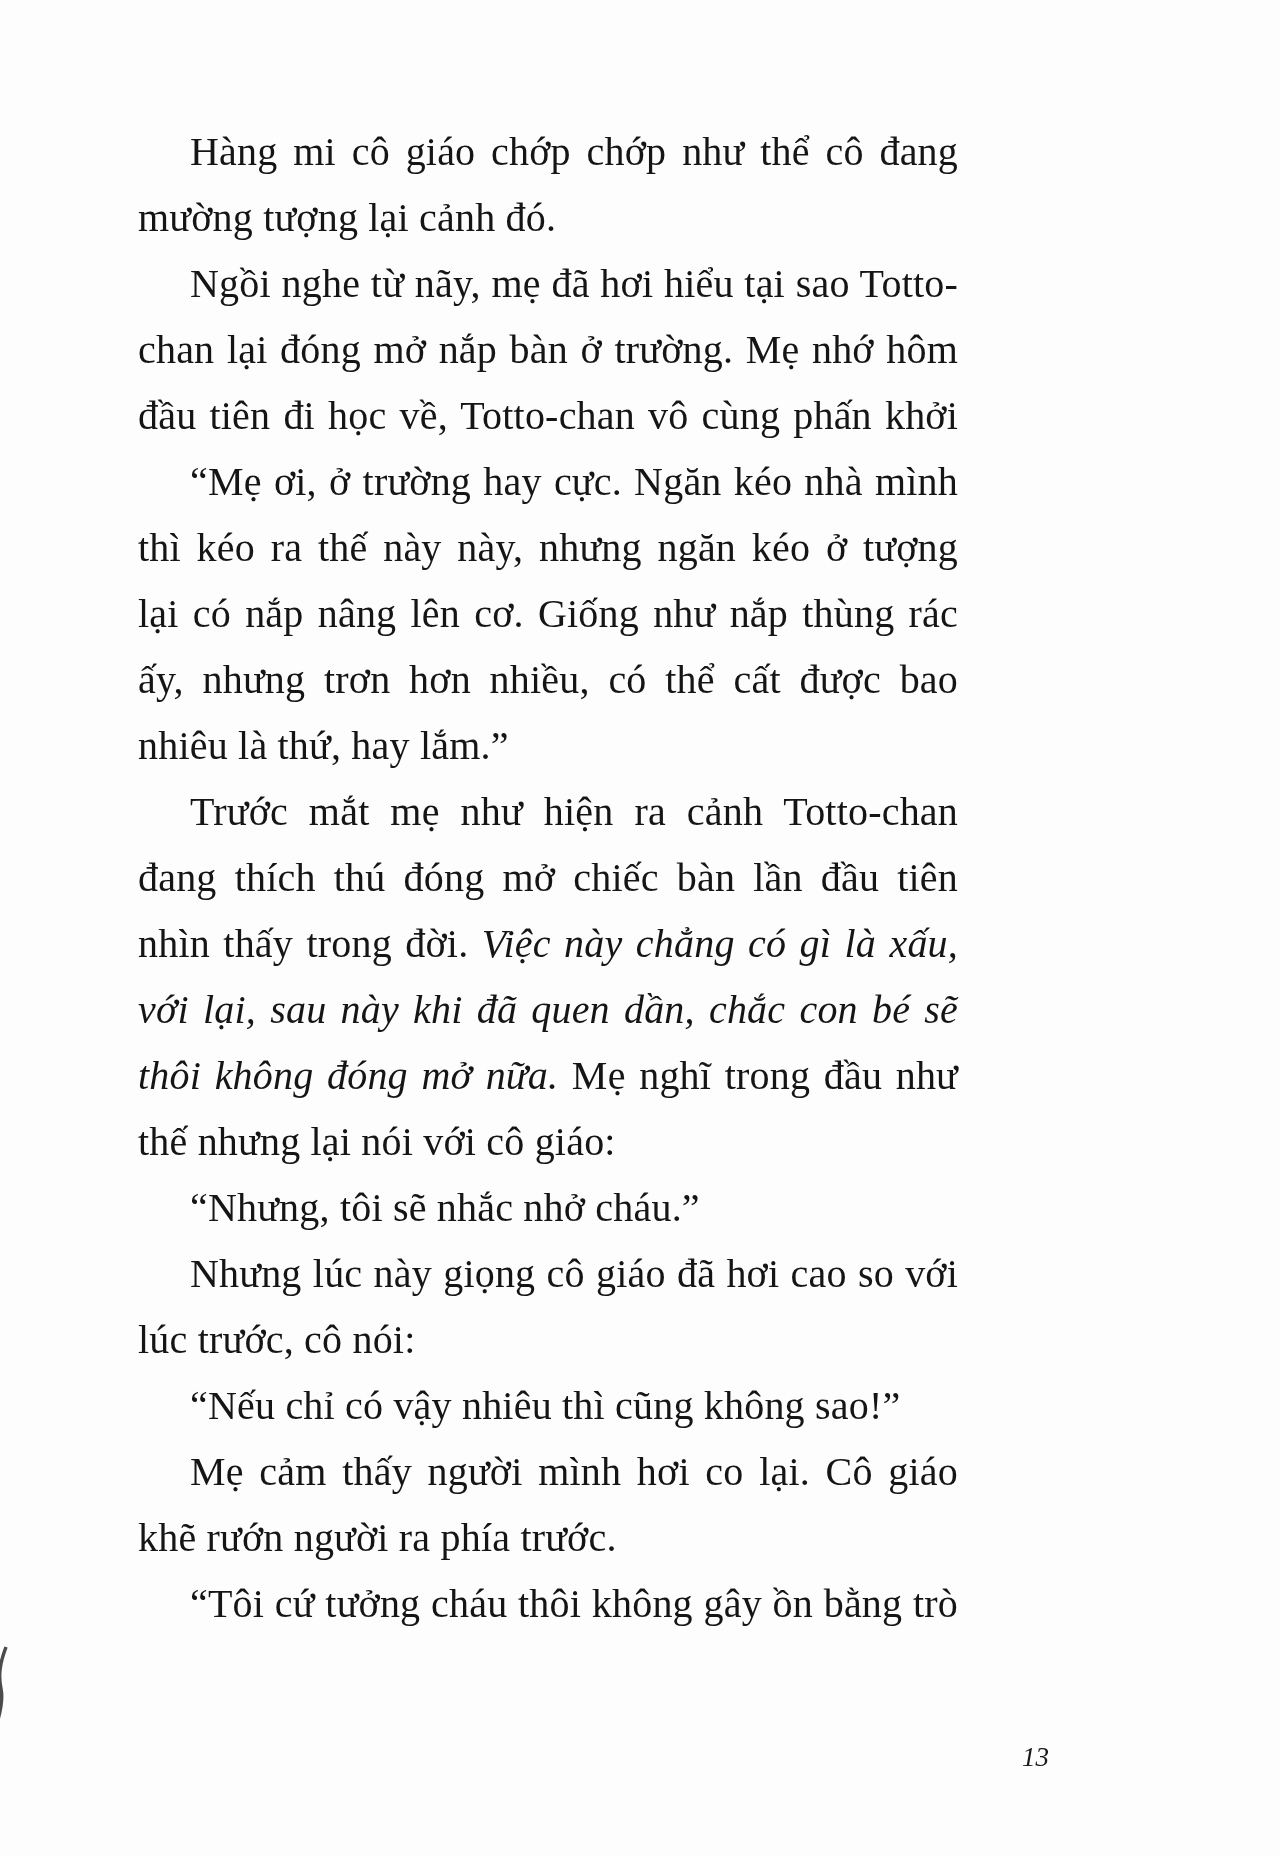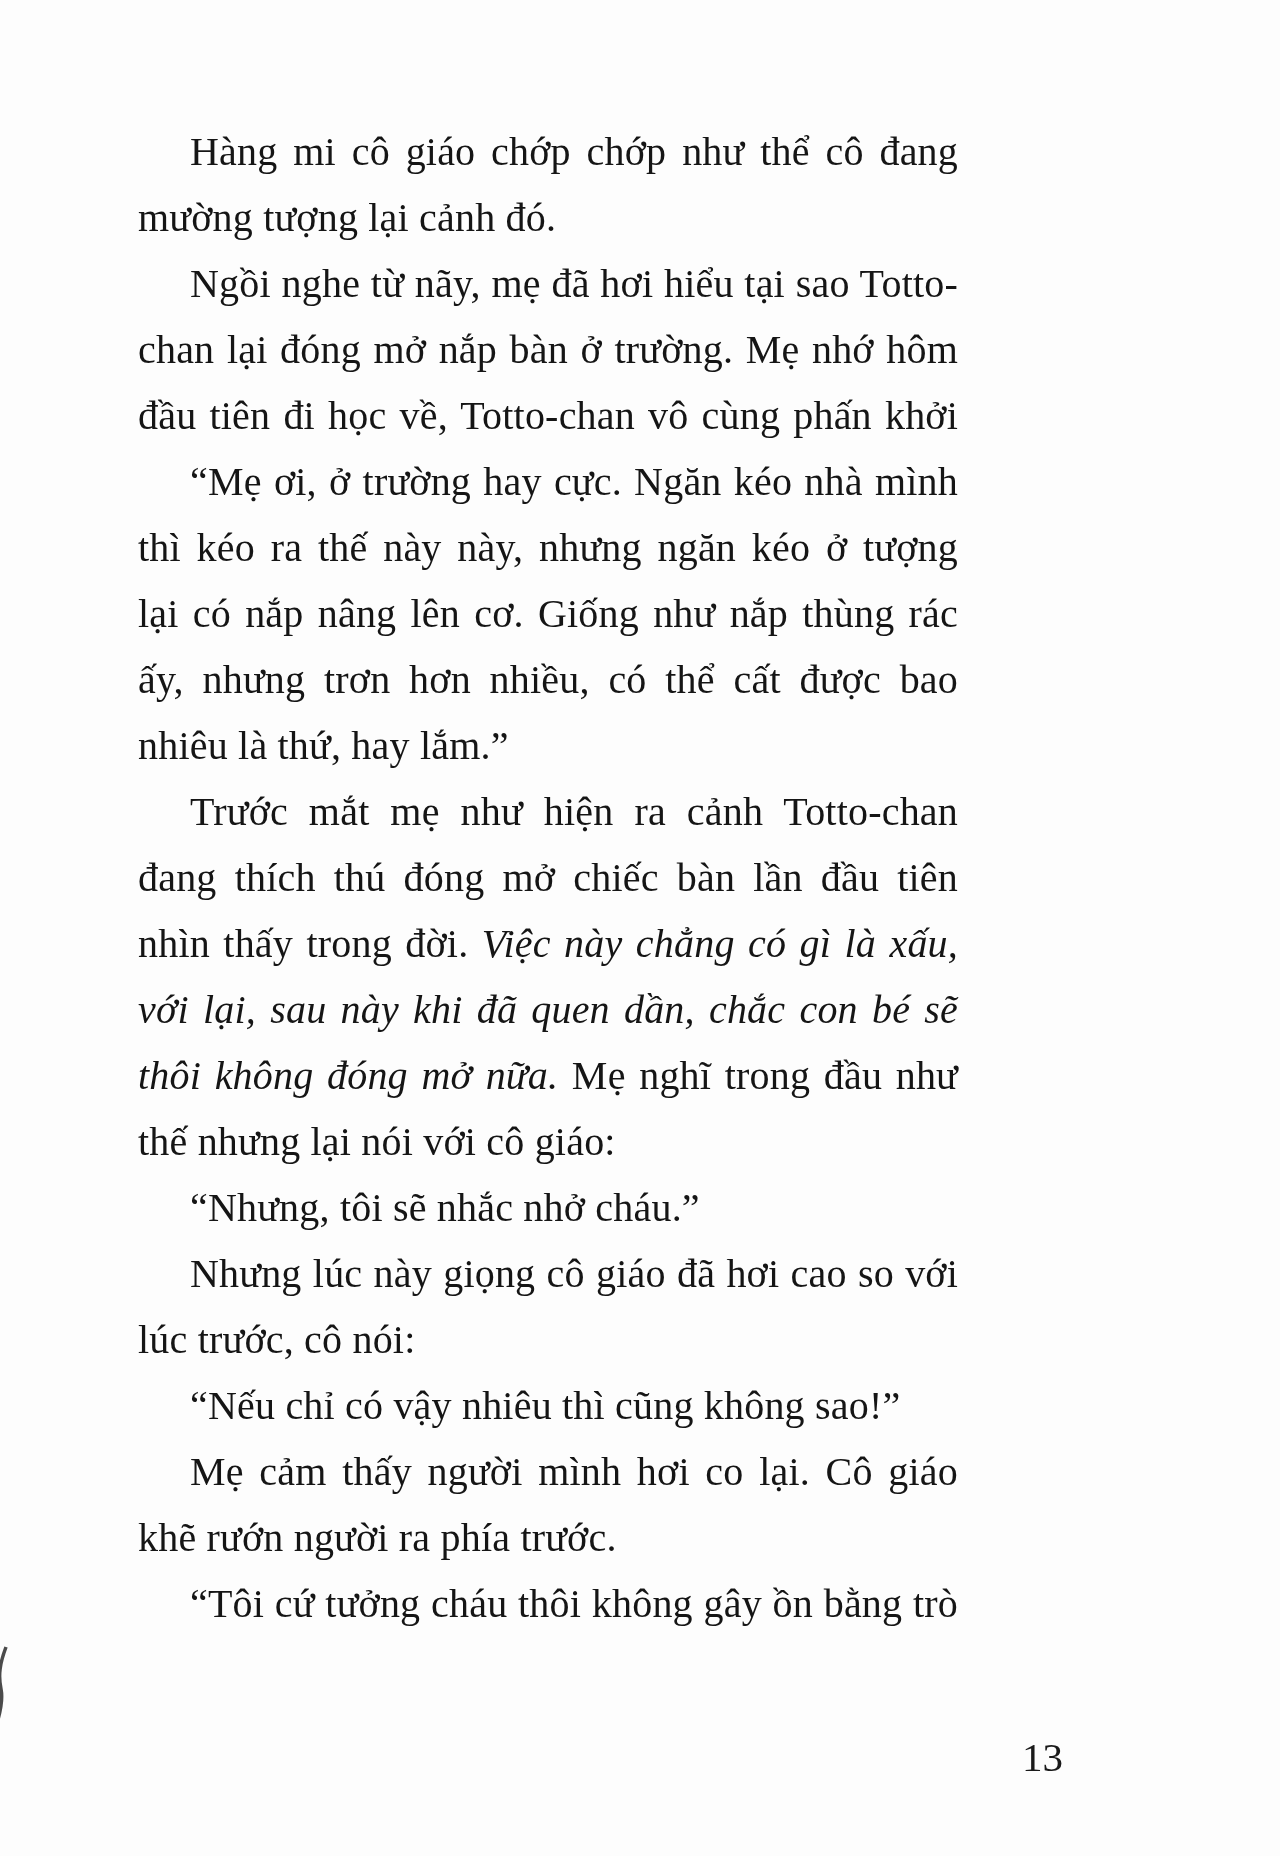--- a/index.html
+++ b/index.html
@@ -41,23 +41,24 @@
   .line.indent {
     text-indent: 52px;
   }
   .italic {
     font-style: italic;
   }
   .page-number {
     position: absolute;
     left: 1022px;
     top: 1737px;
-    font-size: 41px;
+    font-size: 27px;
     line-height: 40px;
     color: #1a1a1a;
+    font-style: italic;
   }
   .artifact {
     position: absolute;
     left: -4px;
     top: 1645px;
     width: 18px;
     height: 80px;
   }
 </style>
 </head>

